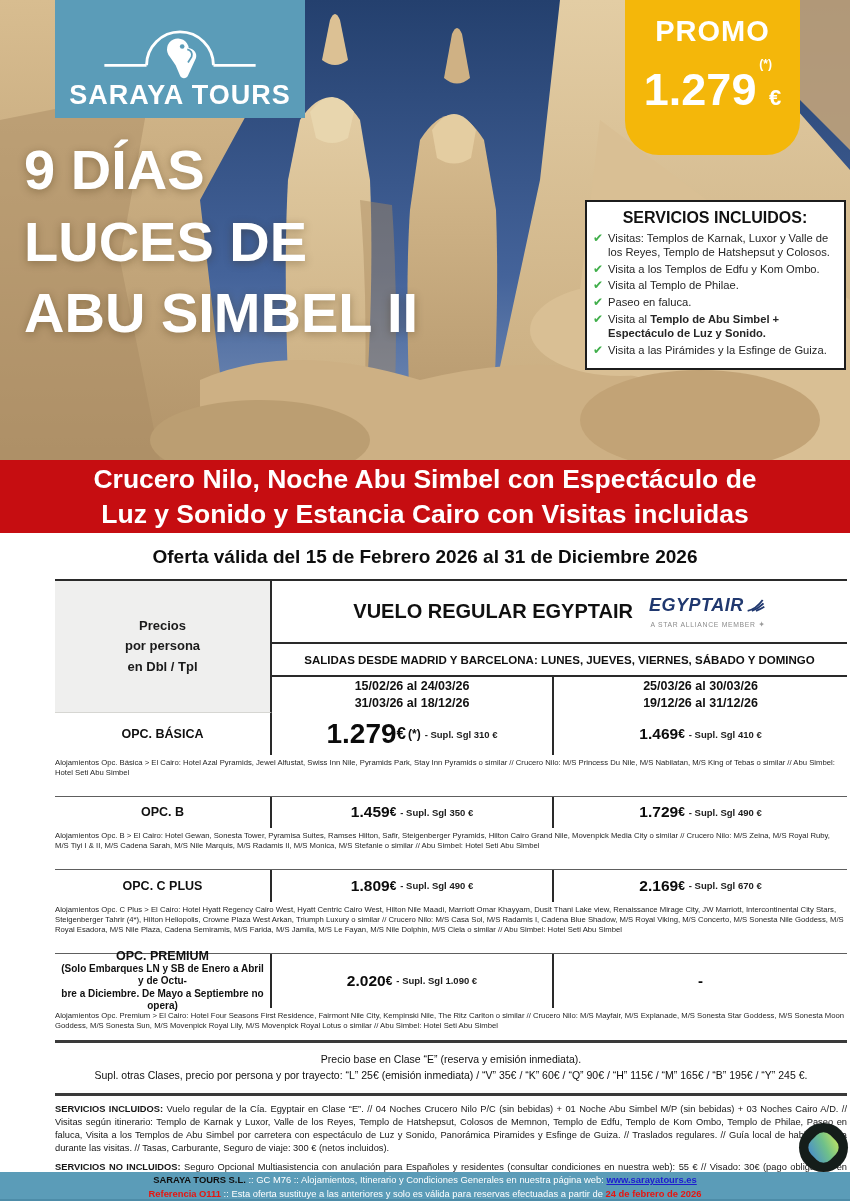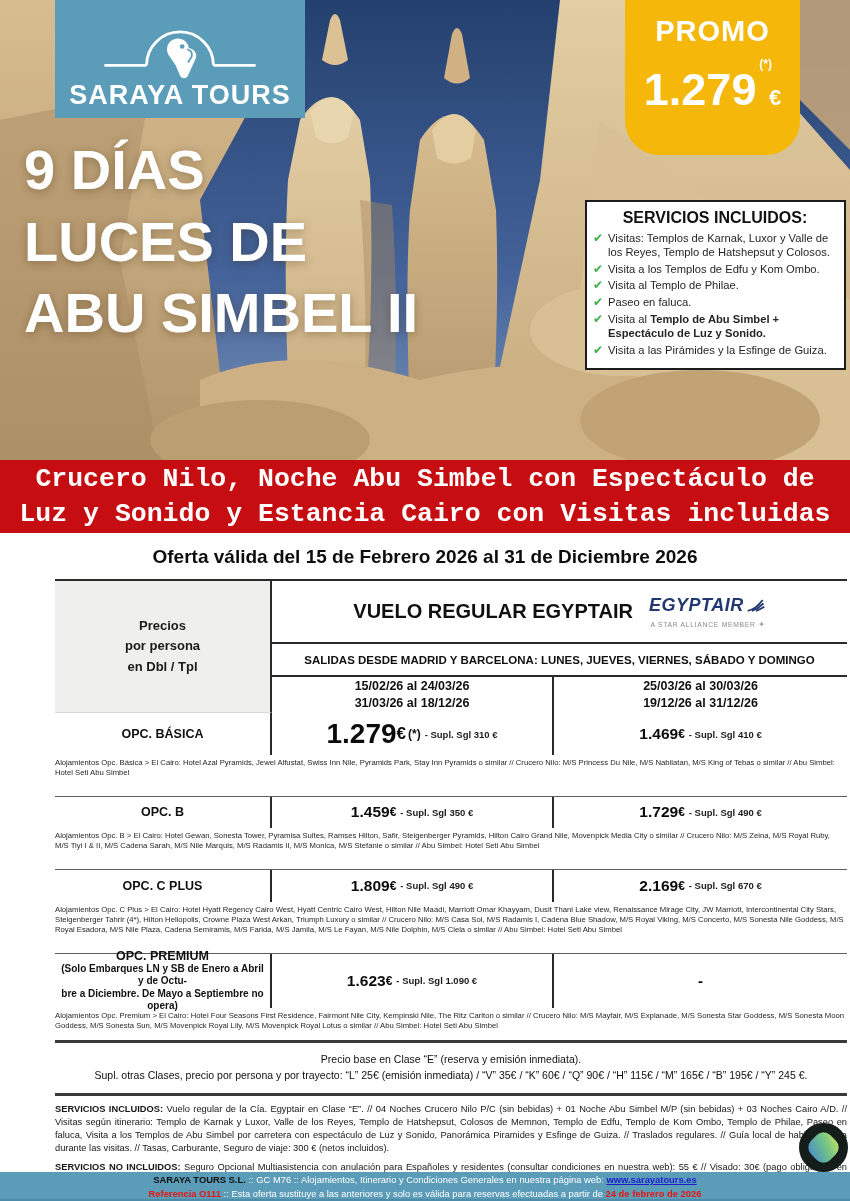--- a/index.html
+++ b/index.html
@@ -42,21 +42,21 @@
   }
   .services-title { text-align:center; font-weight:bold; font-size:16px; color:#111; margin:2px 0 4px; }
   .svc-item { display:flex; font-size:11.2px; color:#262626; line-height:1.25; margin:2.5px 0; }
   .svc-check { color:#3fae49; font-size:12px; margin-right:5px; flex:0 0 auto; font-style:italic; line-height:1.2; }
   .svc-bold { font-weight:bold; }
 
   
   .banner {
     width:850px; height:73px; background:#c60d11; color:#fff; text-align:center;
     display:flex; flex-direction:column; justify-content:center;
-    font-weight:bold; font-size:26.5px; line-height:1.32;font-family:Liberation Mono, monospace;
+    font-weight:bold; font-size:26.5px; line-height:1.32;
   }
 
   .offer-line { text-align:center; font-weight:bold; font-size:19px; color:#0d0d0d; margin:13px 0 11px; }
 
   
   .price-table { margin-left:55px; width:792px; border-top:2.5px solid #2a2a2a; }
   .thead { display:flex; }
   .th-left {
     width:217px; border-right:2px solid #2a2a2a; background:#efefee; border-bottom:1px solid #d6d6d2;
     display:flex; align-items:center; justify-content:center; text-align:center;
@@ -332,21 +332,21 @@
   </div>
   <div class="hotels">Alojamientos Opc. C Plus &gt; El Cairo: Hotel Hyatt Regency Cairo West, Hyatt Centric Cairo West, Hilton Nile Maadi, Marriott Omar Khayyam, Dusit Thani Lake view, Renaissance Mirage City, JW Marriott, Intercontinental City Stars, Steigenberger Tahrir (4*), Hilton Heliopolis, Crowne Plaza West Arkan, Triumph Luxury o similar // Crucero Nilo: M/S Casa Sol, M/S Radamis I, Cadena Blue Shadow, M/S Royal Viking, M/S Concerto, M/S Sonesta Nile Goddess, M/S Royal Esadora, M/S Nile Plaza, Cadena Semiramis, M/S Farida, M/S Jamila, M/S Le Fayan, M/S Nile Dolphin, M/S Ciela o similar // Abu Simbel: Hotel Seti Abu Simbel</div>
 
   <div class="opt-row row-premium">
     <div class="opt-c1">
       <div class="opt-label">OPC. PREMIUM</div>
       <div class="opt-note">(Solo Embarques LN y SB de Enero a Abril y de Octu-</div>
       <div class="opt-note">bre a Diciembre. De Mayo a Septiembre no opera)</div>
     </div>
     <div class="opt-c2">
-      <span class="px-md">1.623</span>
+      <span class="px-md">2.020</span>
       <span class="px-md-cur">€</span>
       <span class="px-supl">- Supl. Sgl 1.090 €</span>
     </div>
     <div class="opt-c3">
       <span class="px-dash">-</span>
     </div>
   </div>
   <div class="hotels no-border">Alojamientos Opc. Premium &gt; El Cairo: Hotel Four Seasons First Residence, Fairmont Nile City, Kempinski Nile, The Ritz Carlton o similar // Crucero Nilo: M/S Mayfair, M/S Explanade, M/S Sonesta Star Goddess, M/S Sonesta Moon Goddess, M/S Sonesta Sun, M/S Movenpick Royal Lily, M/S Movenpick Royal Lotus o similar // Abu Simbel: Hotel Seti Abu Simbel</div>
 
   <div class="dbl-line"></div>

